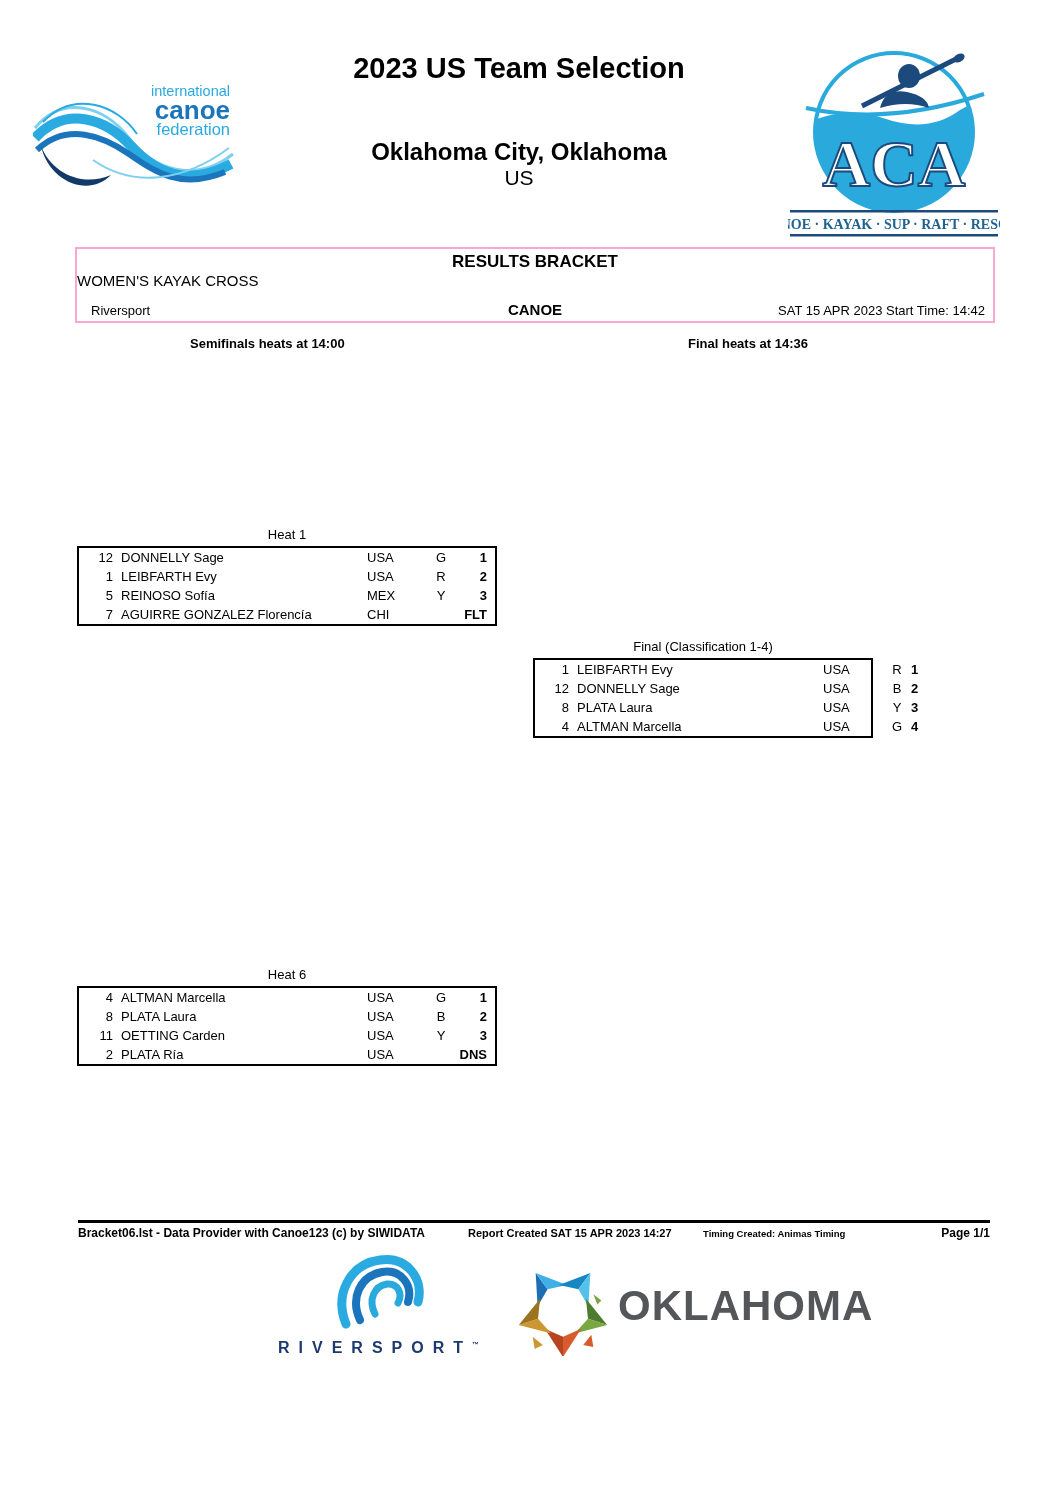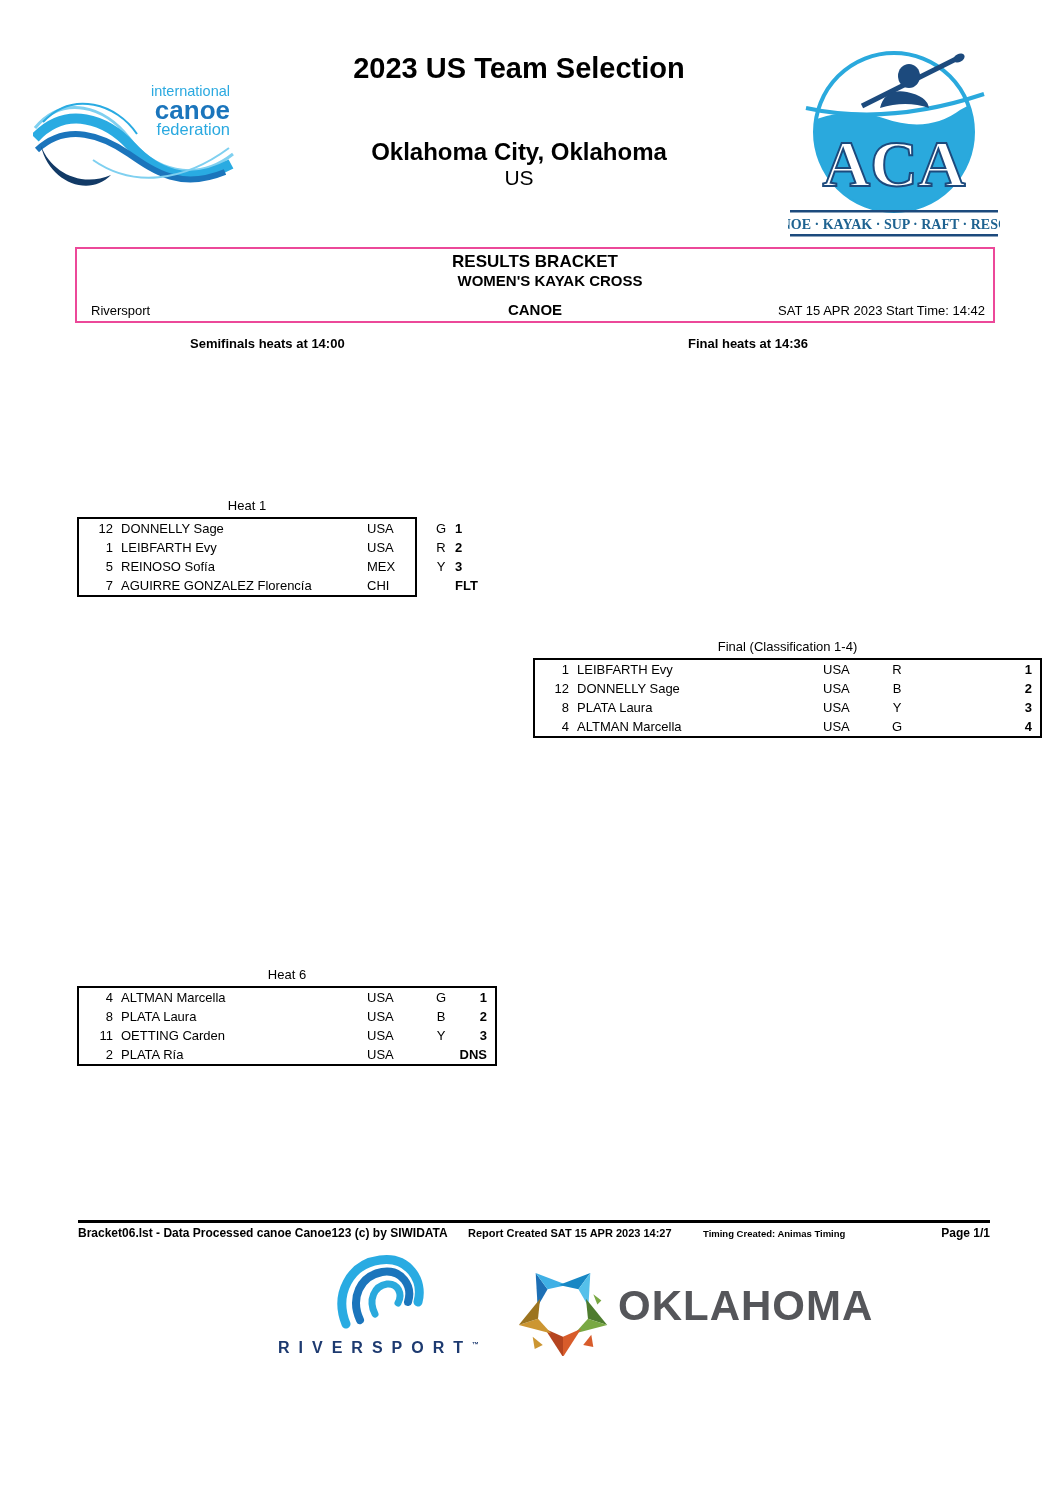--- a/index.html
+++ b/index.html
@@ -8,23 +8,23 @@
   .abs{position:absolute;}
 
   
   .hdr{left:240px;right:260px;text-align:center;}
   .t-title{top:52px;font-size:29px;font-weight:bold;}
   .t-loc{top:138px;font-size:24px;font-weight:bold;}
   .t-us{top:166px;font-size:21px;}
   .t-dates{top:199px;font-size:25px;}
 
   
-  .event-box{left:75px;top:247px;width:916px;height:72px;border:2px solid #ec4899;}
+  .event-box{left:75px;top:247px;width:916px;height:72px;border:2px solid #f9a8d4;}
   .eb-title{margin-top:3px;text-align:center;font-size:17px;font-weight:bold;line-height:20px;}
-  .eb-sub{text-align:center;font-size:15px;font-weight:bold;line-height:18px;margin-left:30px;}
+  .eb-sub{font-size:15px;font-weight:normal;line-height:18px;}
   .eb-stage{position:absolute;left:0;right:0;bottom:3px;text-align:center;font-size:15px;font-weight:bold;}
   .eb-venue{position:absolute;left:14px;bottom:3px;font-size:13px;}
   .eb-dt{position:absolute;right:8px;bottom:3px;font-size:13px;}
 
   .sched{top:336px;font-size:13px;font-weight:bold;}
 
   
   .bracket{position:absolute;}
   .b-title{text-align:center;font-size:13px;height:17px;margin-bottom:2px;}
   .b-box{border:2px solid #000;}
@@ -98,21 +98,21 @@
     <div class="eb-title">RESULTS BRACKET</div>
     <div class="eb-sub">WOMEN'S KAYAK CROSS</div>
     <div class="eb-venue">Riversport</div>
     <div class="eb-stage">CANOE</div>
     <div class="eb-dt">SAT 15 APR 2023 Start Time: 14:42</div>
   </div>
 
   <div class="abs sched" style="left:190px">Semifinals heats at 14:00</div>
   <div class="abs sched" style="left:688px">Final heats at 14:36</div>
 
-  <div class="bracket" style="left:77px;top:498px;width:340px">
+  <div class="bracket" style="left:77px;top:527px;width:420px">
     <div class="b-title">Heat 1</div>
     <div class="b-box">
       <div class="brow">
         <span class="c-bib">12</span>
         <span class="c-name">DONNELLY Sage</span>
         <span class="c-country">USA</span>
         <span class="c-color">G</span>
         <span class="c-rank">1</span>
       </div>
       <div class="brow">
@@ -132,21 +132,21 @@
       <div class="brow">
         <span class="c-bib">7</span>
         <span class="c-name">AGUIRRE GONZALEZ Florencía</span>
         <span class="c-country">CHI</span>
         <span class="c-color"></span>
         <span class="c-rank">FLT</span>
       </div>
     </div>
   </div>
 
-  <div class="bracket" style="left:533px;top:639px;width:509px">
+  <div class="bracket" style="left:533px;top:639px;width:340px">
     <div class="b-title">Final (Classification 1-4)</div>
     <div class="b-box">
       <div class="brow">
         <span class="c-bib">1</span>
         <span class="c-name">LEIBFARTH Evy</span>
         <span class="c-country">USA</span>
         <span class="c-color">R</span>
         <span class="c-rank">1</span>
       </div>
       <div class="brow">
@@ -201,21 +201,21 @@
         <span class="c-bib">2</span>
         <span class="c-name">PLATA Ría</span>
         <span class="c-country">USA</span>
         <span class="c-color"></span>
         <span class="c-rank">DNS</span>
       </div>
     </div>
   </div>
 
   <div class="abs f-line"></div>
-  <div class="abs f-left">Bracket06.lst - Data Processed canoe Canoe123 (c) by SIWIDATA</div>
+  <div class="abs f-left">Bracket06.lst - Data Provider with Canoe123 (c) by SIWIDATA</div>
   <div class="abs f-center">Report Created SAT 15 APR 2023 14:27</div>
   <div class="abs f-timing">Timing Created: Animas Timing</div>
   <div class="abs f-page">Page 1/1</div>
 
   <svg class="abs" style="left:334px;top:1254px" width="90" height="84" viewBox="0 0 90 84">
     <path d="M12,70 C0,40 16,10 46,6 C74,2 90,26 84,48" fill="none" stroke="#29abe2" stroke-width="9" stroke-linecap="round"></path>
     <path d="M26,66 C16,44 26,22 48,18 C68,15 79,32 74,48" fill="none" stroke="#1b75bc" stroke-width="8" stroke-linecap="round"></path>
     <path d="M41,60 C34,46 40,32 53,30 C64,29 69,40 64,49" fill="none" stroke="#2aa9dd" stroke-width="7" stroke-linecap="round"></path>
   </svg>
   <div class="abs rs-text"><span>RIVERSPORT</span><span class="rs-tm">™</span></div>

